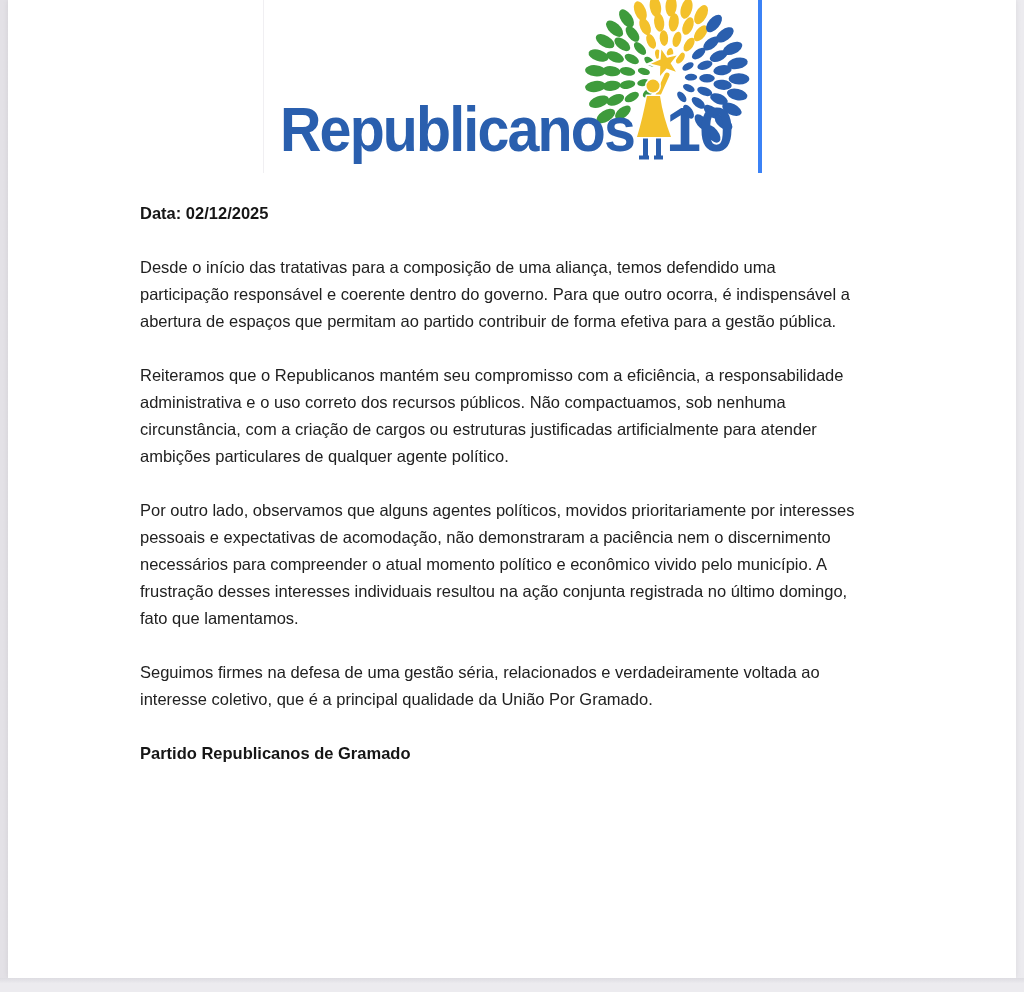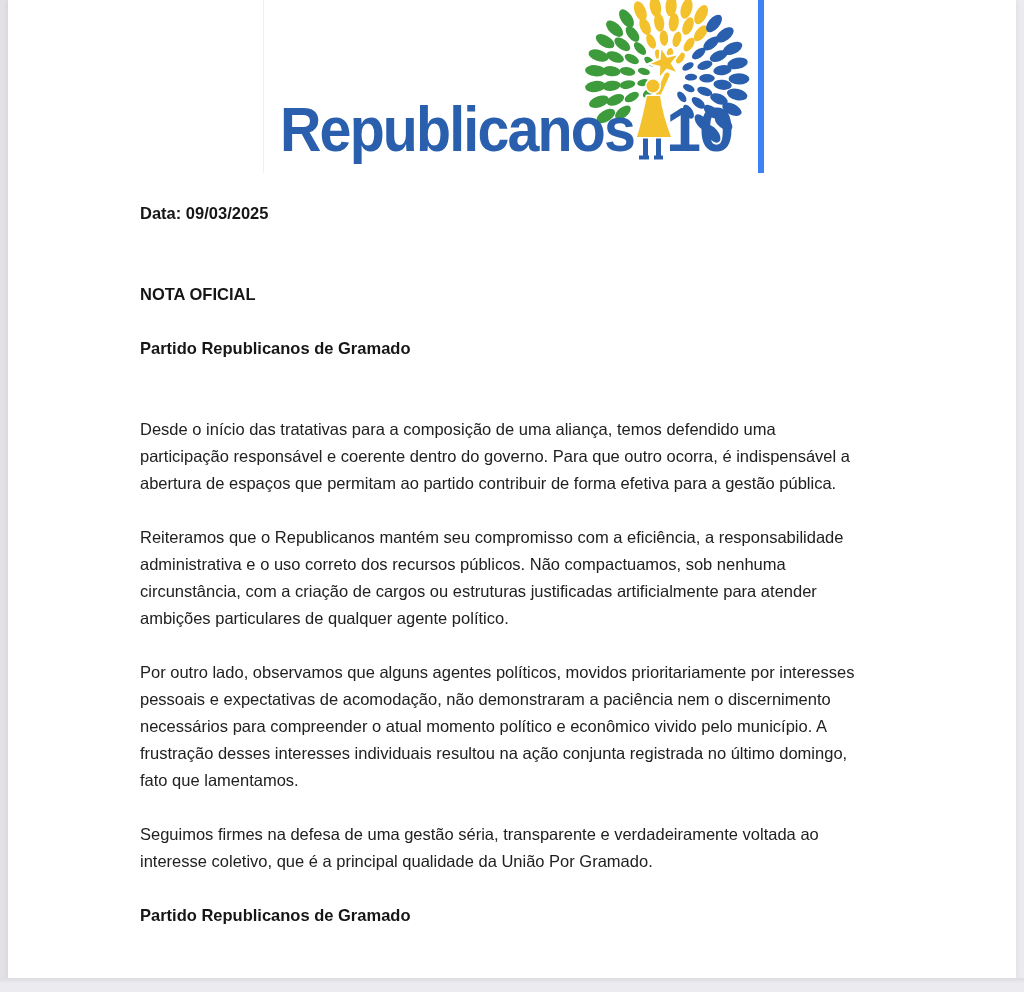--- a/index.html
+++ b/index.html
@@ -19,21 +19,21 @@
     left: 8px; top: 0;
     width: 1008px; height: 978px;
     background: #ffffff;
     box-shadow: 0 0 6px rgba(0,0,0,0.08);
   }
   .logo-box {
     position: absolute;
     left: 255px; top: 0;
     width: 494px; height: 173px;
     border-left: 1px solid #f0eff2;
-    border-right: 6px solid #3b82f6;
+    border-right: 4px solid #3b82f6;
     background: #ffffff;
   }
   .logo-box svg { display: block; }
   .logo-wordmark {
     font-family: "Liberation Sans", sans-serif;
     font-weight: bold;
     letter-spacing: -2px;
   }
   .content {
     position: absolute;
@@ -146,40 +146,36 @@
         <g stroke="#ffffff" stroke-width="3" paint-order="stroke fill">
           <line x1="394" y1="95" x2="403" y2="75" stroke="#f3c12b" stroke-width="5" stroke-linecap="round"></line>
           <circle cx="389" cy="86" r="6.5" fill="#f3c12b" stroke="#ffffff"></circle>
           <path d="M 383 96 C 380 110 377 124 373 137 L 407 137 C 402 124 398 110 396 96 Z" fill="#f3c12b" stroke="#ffffff"></path>
         </g>
       </g>
     </svg>
   </div>
 
   <div class="content">
-    <div class="block bold-line">Data: 09/03/2025</div>
+    <div class="block bold-line">Data: 02/12/2025</div>
 
-    <div class="block">
-      <div class="bold-line">NOTA OFICIAL</div>
-      <div class="bold-line">Partido Republicanos de Gramado</div>
-    </div>
 
     <p class="block">Desde o início das tratativas para a composição de uma aliança, temos defendido uma
 participação responsável e coerente dentro do governo. Para que outro ocorra, é indispensável a
 abertura de espaços que permitam ao partido contribuir de forma efetiva para a gestão pública.</p>
     <p class="block">Reiteramos que o Republicanos mantém seu compromisso com a eficiência, a responsabilidade
 administrativa e o uso correto dos recursos públicos. Não compactuamos, sob nenhuma
 circunstância, com a criação de cargos ou estruturas justificadas artificialmente para atender
 ambições particulares de qualquer agente político.</p>
     <p class="block">Por outro lado, observamos que alguns agentes políticos, movidos prioritariamente por interesses
 pessoais e expectativas de acomodação, não demonstraram a paciência nem o discernimento
 necessários para compreender o atual momento político e econômico vivido pelo município. A
 frustração desses interesses individuais resultou na ação conjunta registrada no último domingo,
 fato que lamentamos.</p>
-    <p class="block">Seguimos firmes na defesa de uma gestão séria, transparente e verdadeiramente voltada ao
+    <p class="block">Seguimos firmes na defesa de uma gestão séria, relacionados e verdadeiramente voltada ao
 interesse coletivo, que é a principal qualidade da União Por Gramado.</p>
 
     <div class="block bold-line">Partido Republicanos de Gramado</div>
   </div>
 
 </div>
 
 <div class="bottom-band"></div>
 
 </body></html>

